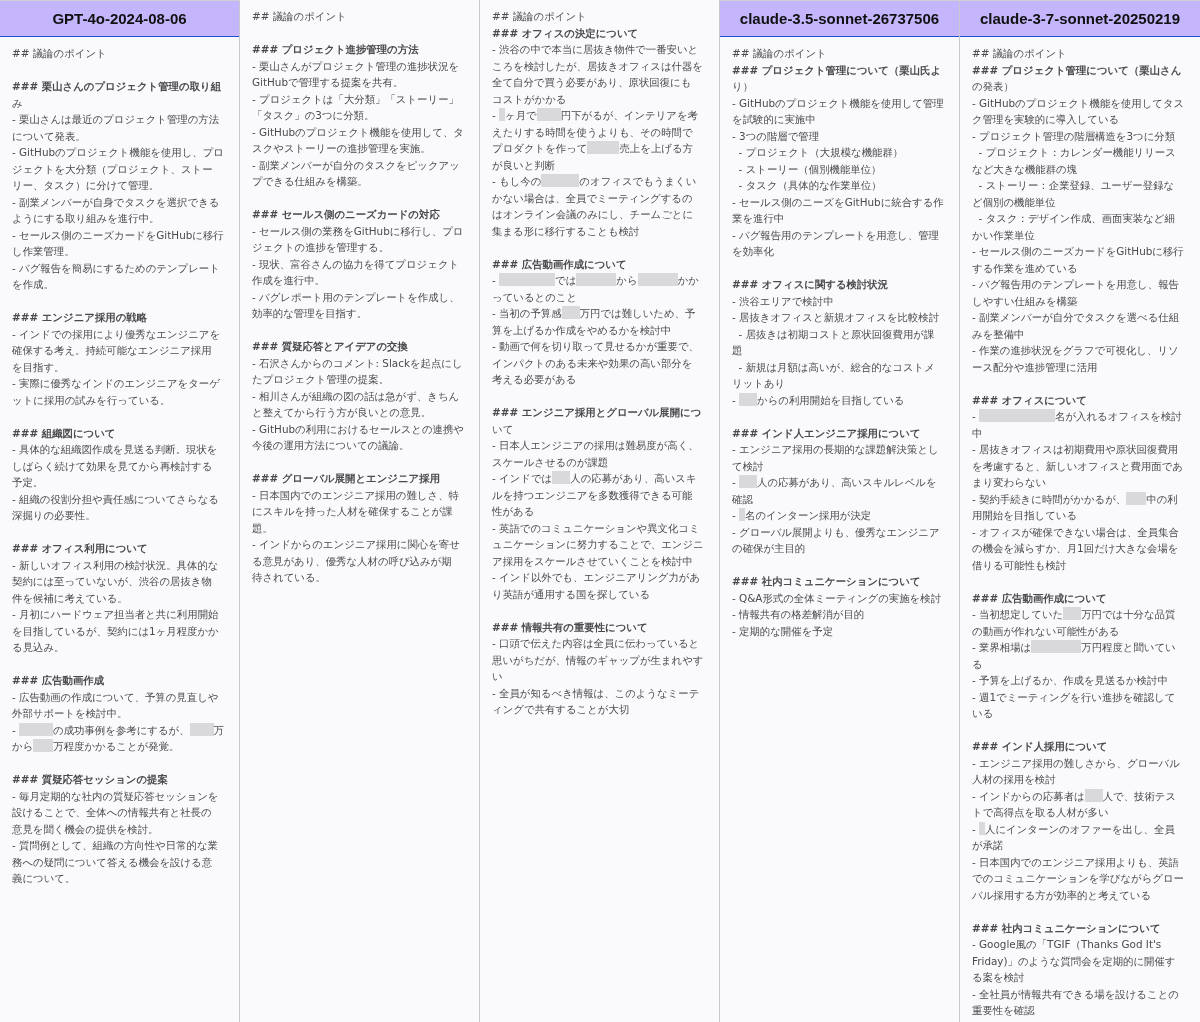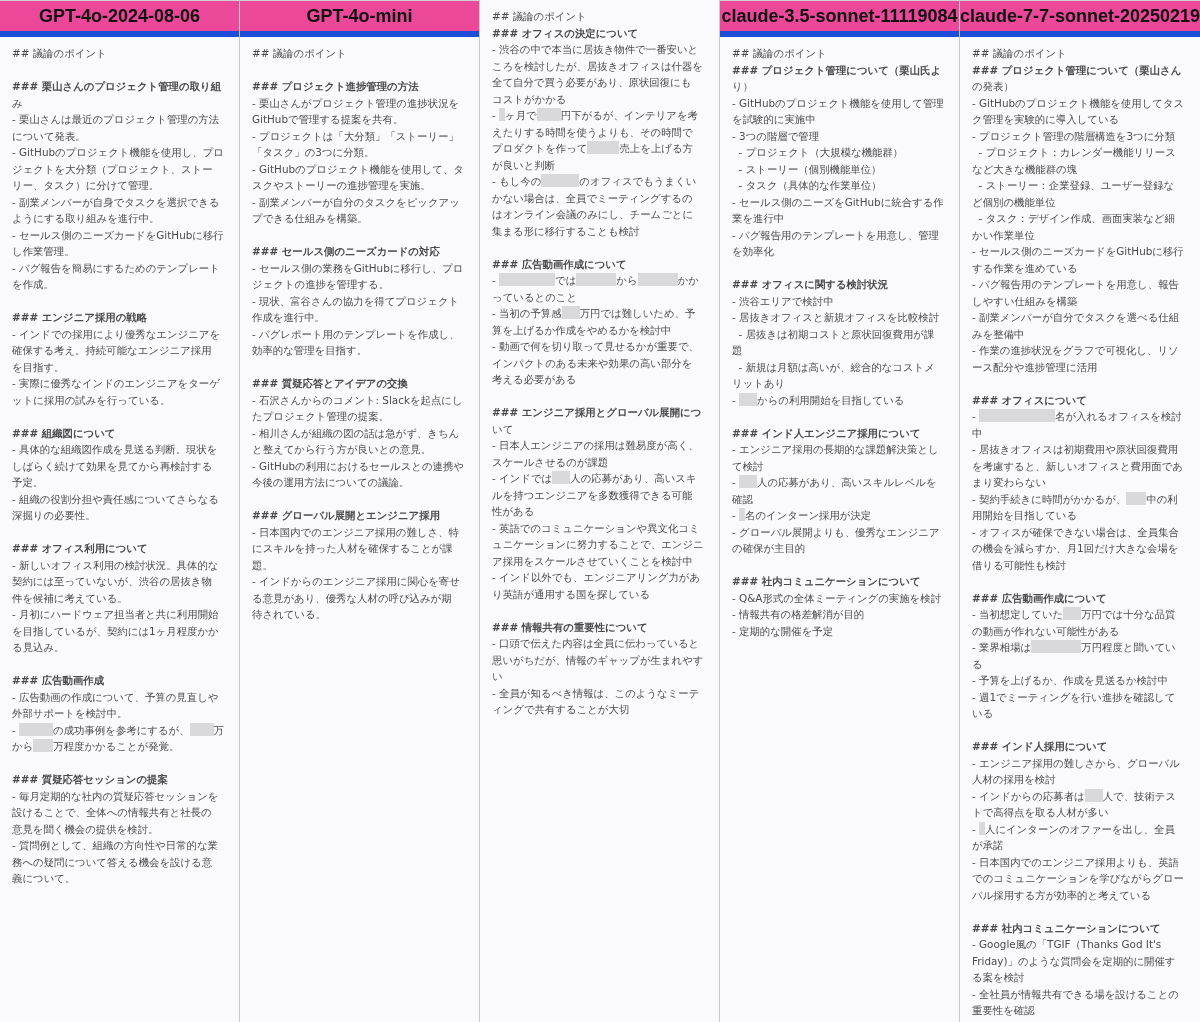--- a/index.html
+++ b/index.html
@@ -17,27 +17,27 @@
   }
   .col {
     display: flex; flex-direction: column;
     border-right: 1px solid #c9c9cd;
     box-sizing: border-box;
     background: #faf9fc;
   }
   .col:last-child { border-right: none; }
   .col-header {
     height: 37px;
-    background: #ec4899;
-    border-bottom: 6px solid #1d4ed8;
+    background: #c4b5fd;
+    border-bottom: 1px solid #1d4ed8;
     border-top: 1px solid #cfcfd3;
     display: flex; align-items: center; justify-content: center;
     font-family: "Liberation Sans", "DejaVu Sans", sans-serif;
     font-weight: bold;
-    font-size: 18px;
+    font-size: 15px;
     color: #111;
     box-sizing: border-box;
     white-space: nowrap;
   }
   .col-body {
     padding: 8px 12px 0 12px;
     font-size: 10.4px;
     line-height: 16.5px;
     color: #4a4a4f;
     white-space: pre-wrap;
@@ -55,27 +55,26 @@
 </style>
 </head>
 <body>
 
 <div class="table">
   <div class="col">
     <div class="col-header">GPT-4o-2024-08-06</div>
     <div class="col-body"><span class="line">## 議論のポイント</span><span class="line"></span><span class="line h3">### 栗山さんのプロジェクト管理の取り組</span><span class="line">み</span><span class="line">- 栗山さんは最近のプロジェクト管理の方法</span><span class="line">について発表。</span><span class="line">- GitHubのプロジェクト機能を使用し、プロ</span><span class="line">ジェクトを大分類（プロジェクト、ストー</span><span class="line">リー、タスク）に分けて管理。</span><span class="line">- 副業メンバーが自身でタスクを選択できる</span><span class="line">ようにする取り組みを進行中。</span><span class="line">- セールス側のニーズカードをGitHubに移行</span><span class="line">し作業管理。</span><span class="line">- バグ報告を簡易にするためのテンプレート</span><span class="line">を作成。</span><span class="line"></span><span class="line h3">### エンジニア採用の戦略</span><span class="line">- インドでの採用により優秀なエンジニアを</span><span class="line">確保する考え。持続可能なエンジニア採用</span><span class="line">を目指す。</span><span class="line">- 実際に優秀なインドのエンジニアをターゲ</span><span class="line">ットに採用の試みを行っている。</span><span class="line"></span><span class="line h3">### 組織図について</span><span class="line">- 具体的な組織図作成を見送る判断。現状を</span><span class="line">しばらく続けて効果を見てから再検討する</span><span class="line">予定。</span><span class="line">- 組織の役割分担や責任感についてさらなる</span><span class="line">深掘りの必要性。</span><span class="line"></span><span class="line h3">### オフィス利用について</span><span class="line">- 新しいオフィス利用の検討状況。具体的な</span><span class="line">契約には至っていないが、渋谷の居抜き物</span><span class="line">件を候補に考えている。</span><span class="line">- 月初にハードウェア担当者と共に利用開始</span><span class="line">を目指しているが、契約には1ヶ月程度かか</span><span class="line">る見込み。</span><span class="line"></span><span class="line h3">### 広告動画作成</span><span class="line">- 広告動画の作成について、予算の見直しや</span><span class="line">外部サポートを検討中。</span><span class="line">- <span class="redact" style="width: 34px;"></span>の成功事例を参考にするが、<span class="redact" style="width: 24px;"></span>万</span><span class="line">から<span class="redact" style="width: 20px;"></span>万程度かかることが発覚。</span><span class="line"></span><span class="line h3">### 質疑応答セッションの提案</span><span class="line">- 毎月定期的な社内の質疑応答セッションを</span><span class="line">設けることで、全体への情報共有と社長の</span><span class="line">意見を聞く機会の提供を検討。</span><span class="line">- 質問例として、組織の方向性や日常的な業</span><span class="line">務への疑問について答える機会を設ける意</span><span class="line">義について。</span></div>
   </div>
   <div class="col">
-    <div class="col-header">GPT-4o-mini</div>
     <div class="col-body"><span class="line">## 議論のポイント</span><span class="line"></span><span class="line h3">### プロジェクト進捗管理の方法</span><span class="line">- 栗山さんがプロジェクト管理の進捗状況を</span><span class="line">GitHubで管理する提案を共有。</span><span class="line">- プロジェクトは「大分類」「ストーリー」</span><span class="line">「タスク」の3つに分類。</span><span class="line">- GitHubのプロジェクト機能を使用して、タ</span><span class="line">スクやストーリーの進捗管理を実施。</span><span class="line">- 副業メンバーが自分のタスクをピックアッ</span><span class="line">プできる仕組みを構築。</span><span class="line"></span><span class="line h3">### セールス側のニーズカードの対応</span><span class="line">- セールス側の業務をGitHubに移行し、プロ</span><span class="line">ジェクトの進捗を管理する。</span><span class="line">- 現状、富谷さんの協力を得てプロジェクト</span><span class="line">作成を進行中。</span><span class="line">- バグレポート用のテンプレートを作成し、</span><span class="line">効率的な管理を目指す。</span><span class="line"></span><span class="line h3">### 質疑応答とアイデアの交換</span><span class="line">- 石沢さんからのコメント: Slackを起点にし</span><span class="line">たプロジェクト管理の提案。</span><span class="line">- 相川さんが組織の図の話は急がず、きちん</span><span class="line">と整えてから行う方が良いとの意見。</span><span class="line">- GitHubの利用におけるセールスとの連携や</span><span class="line">今後の運用方法についての議論。</span><span class="line"></span><span class="line h3">### グローバル展開とエンジニア採用</span><span class="line">- 日本国内でのエンジニア採用の難しさ、特</span><span class="line">にスキルを持った人材を確保することが課</span><span class="line">題。</span><span class="line">- インドからのエンジニア採用に関心を寄せ</span><span class="line">る意見があり、優秀な人材の呼び込みが期</span><span class="line">待されている。</span></div>
   </div>
   <div class="col">
     <div class="col-body"><span class="line">## 議論のポイント</span><span class="line h3">### オフィスの決定について</span><span class="line">- 渋谷の中で本当に居抜き物件で一番安いと</span><span class="line">ころを検討したが、居抜きオフィスは什器を</span><span class="line">全て自分で買う必要があり、原状回復にも</span><span class="line">コストがかかる</span><span class="line">- <span class="redact" style="width: 6px;"></span>ヶ月で<span class="redact" style="width: 24px;"></span>円下がるが、インテリアを考</span><span class="line">えたりする時間を使うよりも、その時間で</span><span class="line">プロダクトを作って<span class="redact" style="width: 32px;"></span>売上を上げる方</span><span class="line">が良いと判断</span><span class="line">- もし今の<span class="redact" style="width: 38px;"></span>のオフィスでもうまくい</span><span class="line">かない場合は、全員でミーティングするの</span><span class="line">はオンライン会議のみにし、チームごとに</span><span class="line">集まる形に移行することも検討</span><span class="line"></span><span class="line h3">### 広告動画作成について</span><span class="line">- <span class="redact" style="width: 56px;"></span>では<span class="redact" style="width: 40px;"></span>から<span class="redact" style="width: 40px;"></span>かか</span><span class="line">っているとのこと</span><span class="line">- 当初の予算感<span class="redact" style="width: 18px;"></span>万円では難しいため、予</span><span class="line">算を上げるか作成をやめるかを検討中</span><span class="line">- 動画で何を切り取って見せるかが重要で、</span><span class="line">インパクトのある未来や効果の高い部分を</span><span class="line">考える必要がある</span><span class="line"></span><span class="line h3">### エンジニア採用とグローバル展開につ</span><span class="line">いて</span><span class="line">- 日本人エンジニアの採用は難易度が高く、</span><span class="line">スケールさせるのが課題</span><span class="line">- インドでは<span class="redact" style="width: 18px;"></span>人の応募があり、高いスキ</span><span class="line">ルを持つエンジニアを多数獲得できる可能</span><span class="line">性がある</span><span class="line">- 英語でのコミュニケーションや異文化コミ</span><span class="line">ュニケーションに努力することで、エンジニ</span><span class="line">ア採用をスケールさせていくことを検討中</span><span class="line">- インド以外でも、エンジニアリング力があ</span><span class="line">り英語が通用する国を探している</span><span class="line"></span><span class="line h3">### 情報共有の重要性について</span><span class="line">- 口頭で伝えた内容は全員に伝わっていると</span><span class="line">思いがちだが、情報のギャップが生まれやす</span><span class="line">い</span><span class="line">- 全員が知るべき情報は、このようなミーテ</span><span class="line">ィングで共有することが大切</span></div>
   </div>
   <div class="col">
-    <div class="col-header">claude-3.5-sonnet-11119084</div>
+    <div class="col-header">claude-3.5-sonnet-26737506</div>
     <div class="col-body"><span class="line">## 議論のポイント</span><span class="line h3">### プロジェクト管理について（栗山氏よ</span><span class="line">り）</span><span class="line">- GitHubのプロジェクト機能を使用して管理</span><span class="line">を試験的に実施中</span><span class="line">- 3つの階層で管理</span><span class="line">  - プロジェクト（大規模な機能群）</span><span class="line">  - ストーリー（個別機能単位）</span><span class="line">  - タスク（具体的な作業単位）</span><span class="line">- セールス側のニーズをGitHubに統合する作</span><span class="line">業を進行中</span><span class="line">- バグ報告用のテンプレートを用意し、管理</span><span class="line">を効率化</span><span class="line"></span><span class="line h3">### オフィスに関する検討状況</span><span class="line">- 渋谷エリアで検討中</span><span class="line">- 居抜きオフィスと新規オフィスを比較検討</span><span class="line">  - 居抜きは初期コストと原状回復費用が課</span><span class="line">題</span><span class="line">  - 新規は月額は高いが、総合的なコストメ</span><span class="line">リットあり</span><span class="line">- <span class="redact" style="width: 18px;"></span>からの利用開始を目指している</span><span class="line"></span><span class="line h3">### インド人エンジニア採用について</span><span class="line">- エンジニア採用の長期的な課題解決策とし</span><span class="line">て検討</span><span class="line">- <span class="redact" style="width: 18px;"></span>人の応募があり、高いスキルレベルを</span><span class="line">確認</span><span class="line">- <span class="redact" style="width: 6px;"></span>名のインターン採用が決定</span><span class="line">- グローバル展開よりも、優秀なエンジニア</span><span class="line">の確保が主目的</span><span class="line"></span><span class="line h3">### 社内コミュニケーションについて</span><span class="line">- Q&amp;A形式の全体ミーティングの実施を検討</span><span class="line">- 情報共有の格差解消が目的</span><span class="line">- 定期的な開催を予定</span></div>
   </div>
   <div class="col">
-    <div class="col-header">claude-7-7-sonnet-20250219</div>
+    <div class="col-header">claude-3-7-sonnet-20250219</div>
     <div class="col-body"><span class="line">## 議論のポイント</span><span class="line h3">### プロジェクト管理について（栗山さん</span><span class="line">の発表）</span><span class="line">- GitHubのプロジェクト機能を使用してタス</span><span class="line">ク管理を実験的に導入している</span><span class="line">- プロジェクト管理の階層構造を3つに分類</span><span class="line">  - プロジェクト：カレンダー機能リリース</span><span class="line">など大きな機能群の塊</span><span class="line">  - ストーリー：企業登録、ユーザー登録な</span><span class="line">ど個別の機能単位</span><span class="line">  - タスク：デザイン作成、画面実装など細</span><span class="line">かい作業単位</span><span class="line">- セールス側のニーズカードをGitHubに移行</span><span class="line">する作業を進めている</span><span class="line">- バグ報告用のテンプレートを用意し、報告</span><span class="line">しやすい仕組みを構築</span><span class="line">- 副業メンバーが自分でタスクを選べる仕組</span><span class="line">みを整備中</span><span class="line">- 作業の進捗状況をグラフで可視化し、リソ</span><span class="line">ース配分や進捗管理に活用</span><span class="line"></span><span class="line h3">### オフィスについて</span><span class="line">- <span class="redact" style="width: 76px;"></span>名が入れるオフィスを検討</span><span class="line">中</span><span class="line">- 居抜きオフィスは初期費用や原状回復費用</span><span class="line">を考慮すると、新しいオフィスと費用面であ</span><span class="line">まり変わらない</span><span class="line">- 契約手続きに時間がかかるが、<span class="redact" style="width: 20px;"></span>中の利</span><span class="line">用開始を目指している</span><span class="line">- オフィスが確保できない場合は、全員集合</span><span class="line">の機会を減らすか、月1回だけ大きな会場を</span><span class="line">借りる可能性も検討</span><span class="line"></span><span class="line h3">### 広告動画作成について</span><span class="line">- 当初想定していた<span class="redact" style="width: 18px;"></span>万円では十分な品質</span><span class="line">の動画が作れない可能性がある</span><span class="line">- 業界相場は<span class="redact" style="width: 50px;"></span>万円程度と聞いてい</span><span class="line">る</span><span class="line">- 予算を上げるか、作成を見送るか検討中</span><span class="line">- 週1でミーティングを行い進捗を確認して</span><span class="line">いる</span><span class="line"></span><span class="line h3">### インド人採用について</span><span class="line">- エンジニア採用の難しさから、グローバル</span><span class="line">人材の採用を検討</span><span class="line">- インドからの応募者は<span class="redact" style="width: 18px;"></span>人で、技術テス</span><span class="line">トで高得点を取る人材が多い</span><span class="line">- <span class="redact" style="width: 6px;"></span>人にインターンのオファーを出し、全員</span><span class="line">が承諾</span><span class="line">- 日本国内でのエンジニア採用よりも、英語</span><span class="line">でのコミュニケーションを学びながらグロー</span><span class="line">バル採用する方が効率的と考えている</span><span class="line"></span><span class="line h3">### 社内コミュニケーションについて</span><span class="line">- Google風の「TGIF（Thanks God It's</span><span class="line">Friday)」のような質問会を定期的に開催す</span><span class="line">る案を検討</span><span class="line">- 全社員が情報共有できる場を設けることの</span><span class="line">重要性を確認</span><span class="line">- 匿名で質問できる仕組みを試験的に導入</span></div>
   </div>
 </div>
 
 </body></html>

